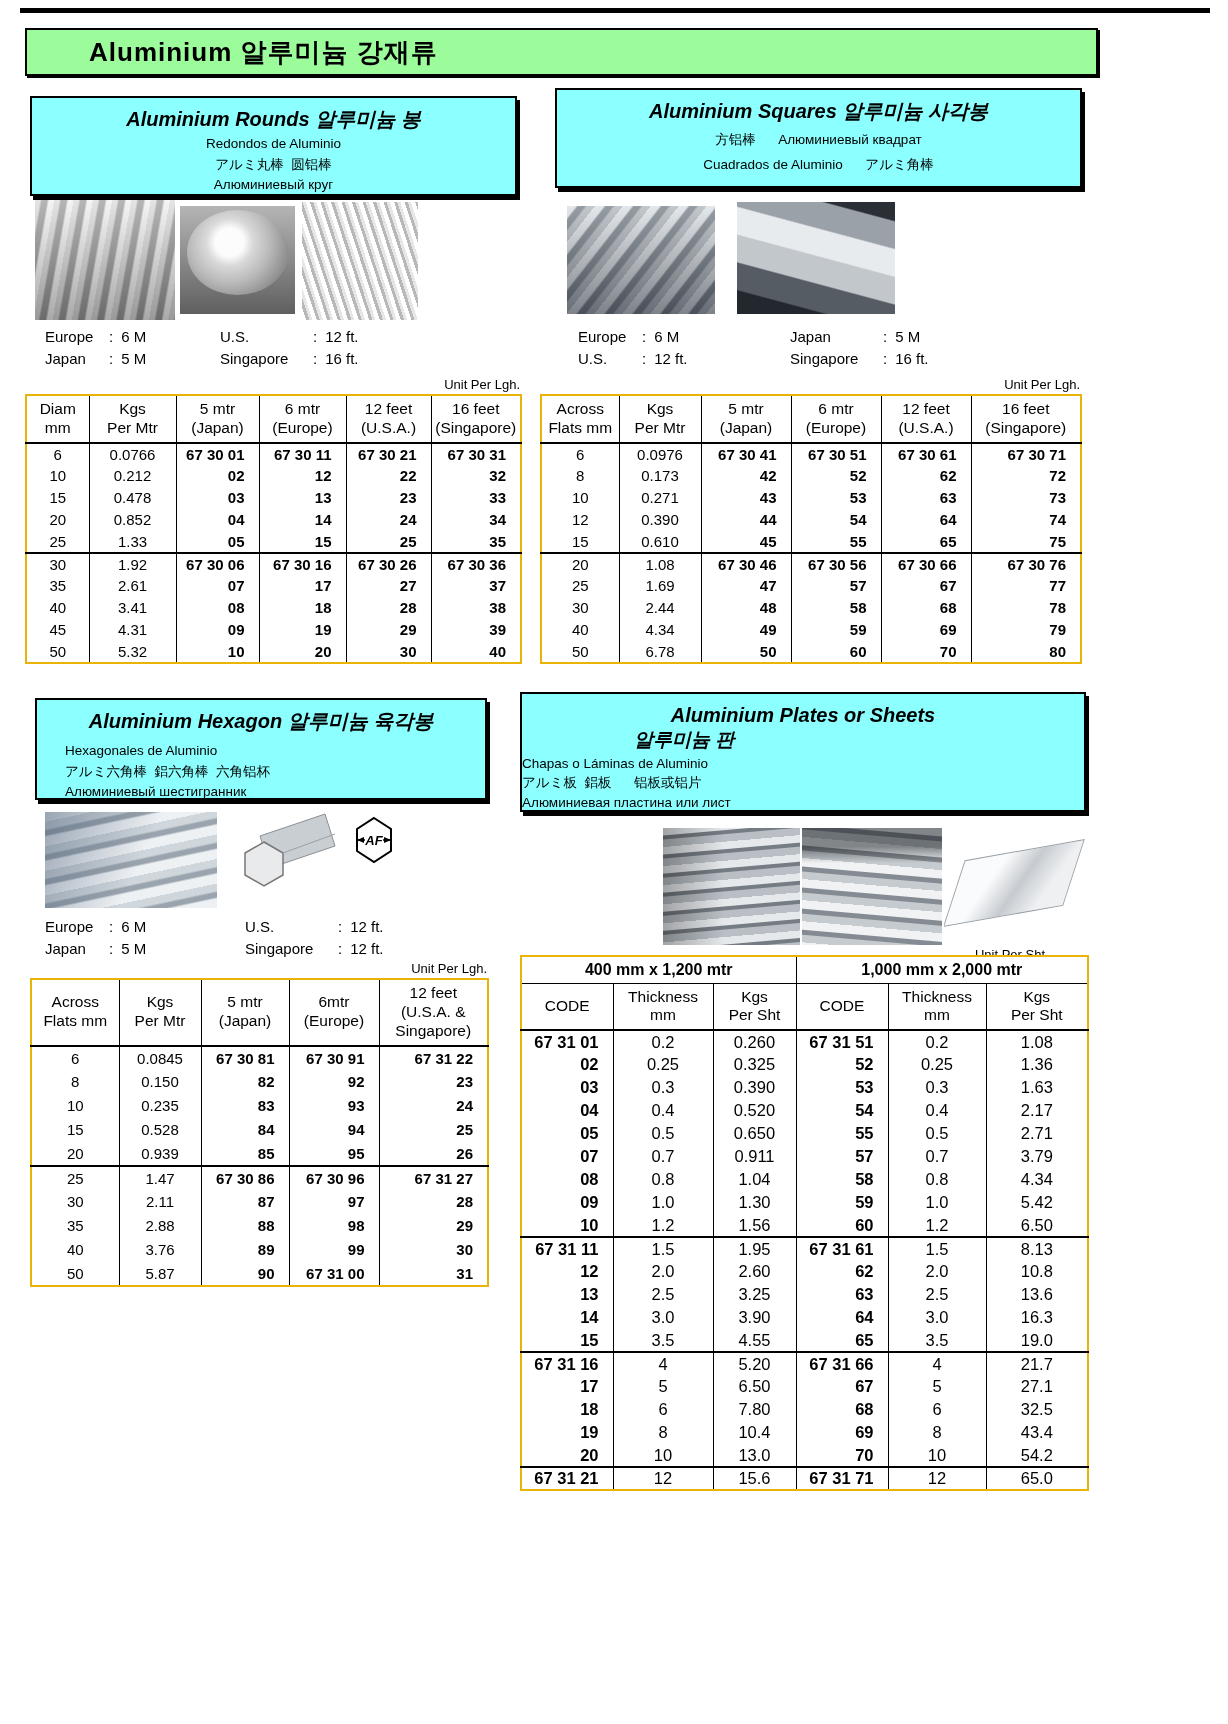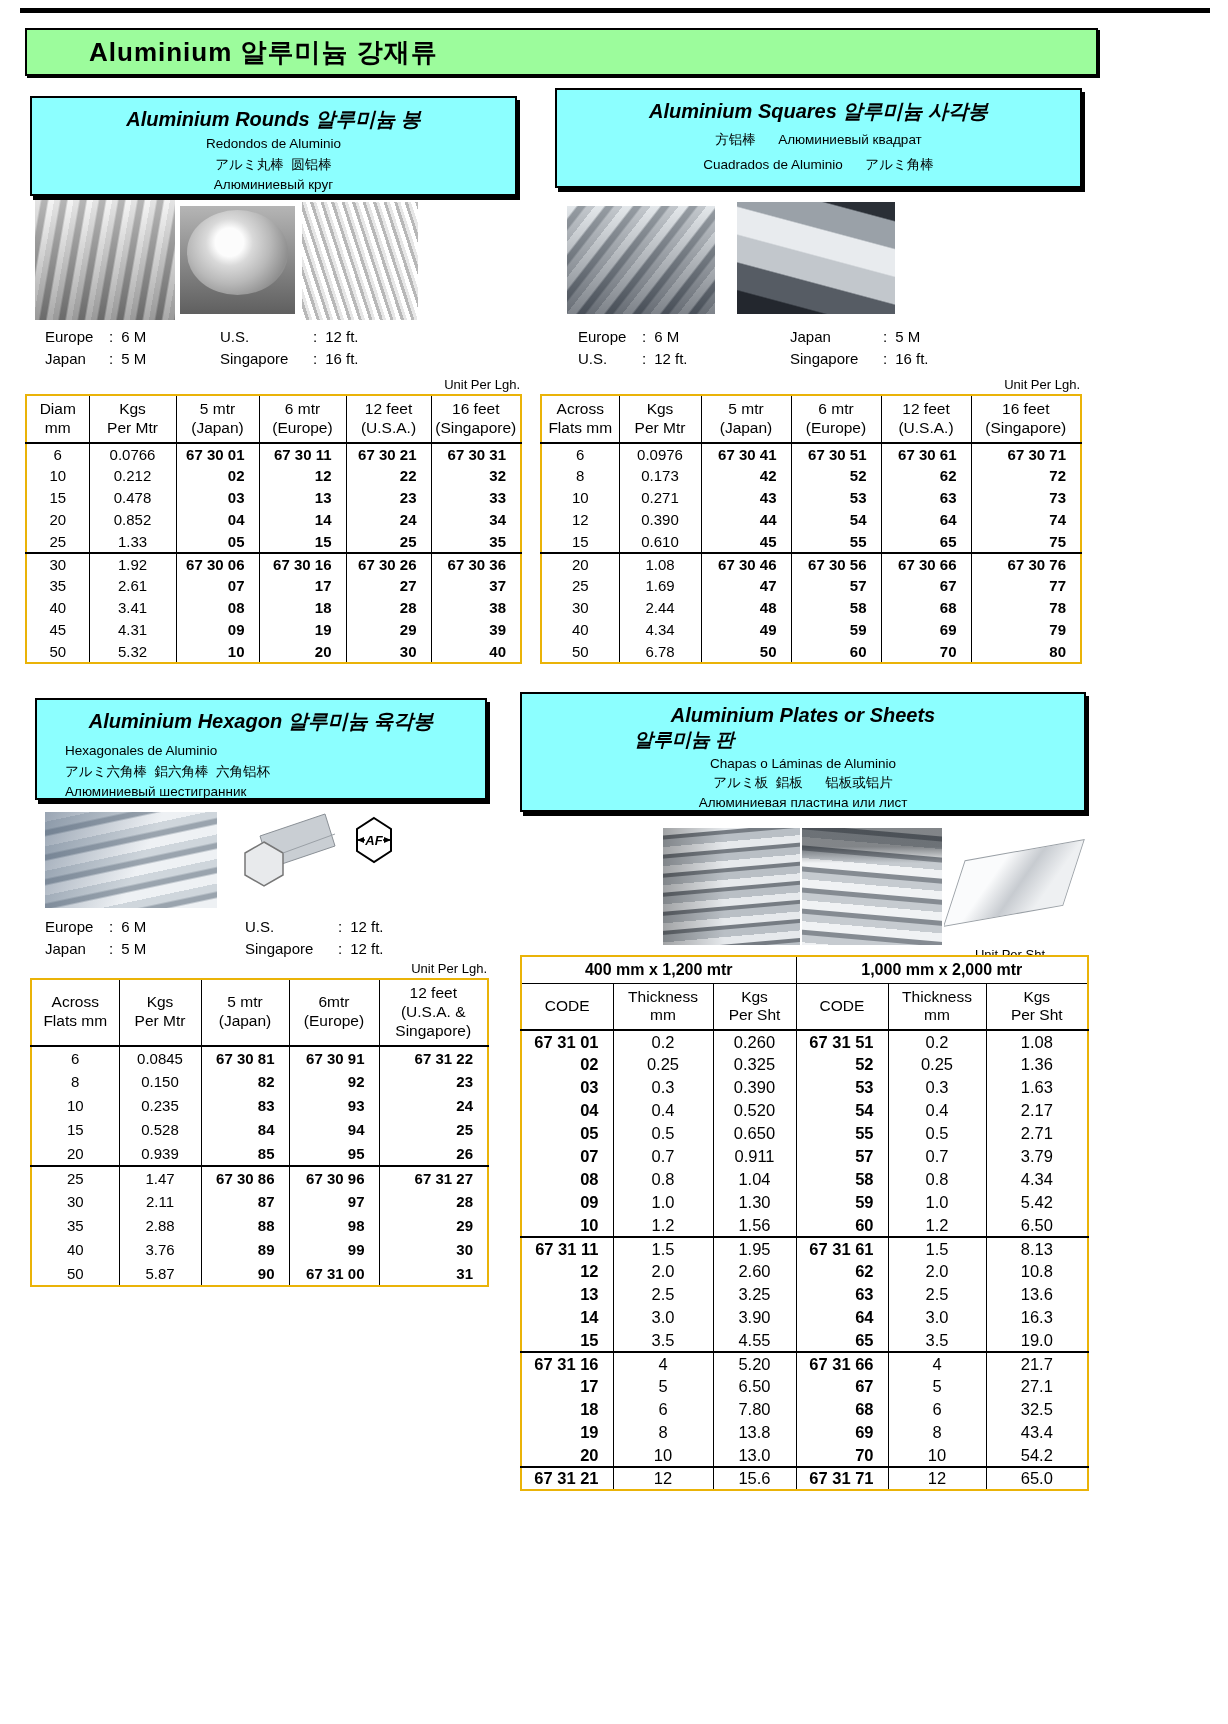--- a/index.html
+++ b/index.html
@@ -18,21 +18,21 @@
   .rounds-head{left:30px;top:96px;width:487px;height:100px}
   .squares-head{left:555px;top:88px;width:527px;height:100px}
   .hex-head{left:35px;top:698px;width:452px;height:102px}
   .plates-head{left:520px;top:692px;width:566px;height:120px}
   .head-title{font-size:20px;font-weight:bold;font-style:italic;line-height:1.3}
   .head-sub{font-size:13.5px;margin-top:3px;white-space:pre-wrap;line-height:1.3}
   .squares-head .head-sub{margin-top:7px}
   .hex-head .head-title{margin-bottom:8px}
   .hex-head .head-sub{text-align:left;padding-left:28px}
   .plates-head .head-title.title2{text-align:left;padding-left:112px;font-size:19px}
-  .plates-head .head-sub{text-align:center;margin-top:2px}
+  .plates-head .head-sub{text-align:left;margin-top:2px}
 
   
   .photo{position:absolute;overflow:hidden}
   .ph-rounds-1{left:35px;top:200px;width:140px;height:120px;
     background:linear-gradient(180deg,rgba(255,255,255,.35),rgba(40,40,40,.35)),
       repeating-linear-gradient(100deg,#d6d6d6 0 5px,#8e8e8e 7px 12px,#efefef 14px 19px)}
   .ph-rounds-2{left:180px;top:206px;width:115px;height:108px;background:linear-gradient(180deg,#b5b5b5,#5f5f5f)}
   .ph-rounds-2::after{content:"";position:absolute;left:6%;top:4%;width:88%;height:78%;border-radius:50%;
     background:radial-gradient(circle at 42% 38%,#fcfcfc 0 18%,#d9d9d9 30%,#b9b9b9 52%,#8f8f8f 75%,#a8a8a8 100%)}
   .ph-rounds-3{left:302px;top:202px;width:116px;height:118px;
@@ -733,21 +733,21 @@
             <td class="code-cell">18</td>
             <td>6</td>
             <td>7.80</td>
             <td class="code-cell">68</td>
             <td>6</td>
             <td>32.5</td>
           </tr>
           <tr>
             <td class="code-cell">19</td>
             <td>8</td>
-            <td>13.8</td>
+            <td>10.4</td>
             <td class="code-cell">69</td>
             <td>8</td>
             <td>43.4</td>
           </tr>
           <tr>
             <td class="code-cell">20</td>
             <td>10</td>
             <td>13.0</td>
             <td class="code-cell">70</td>
             <td>10</td>

